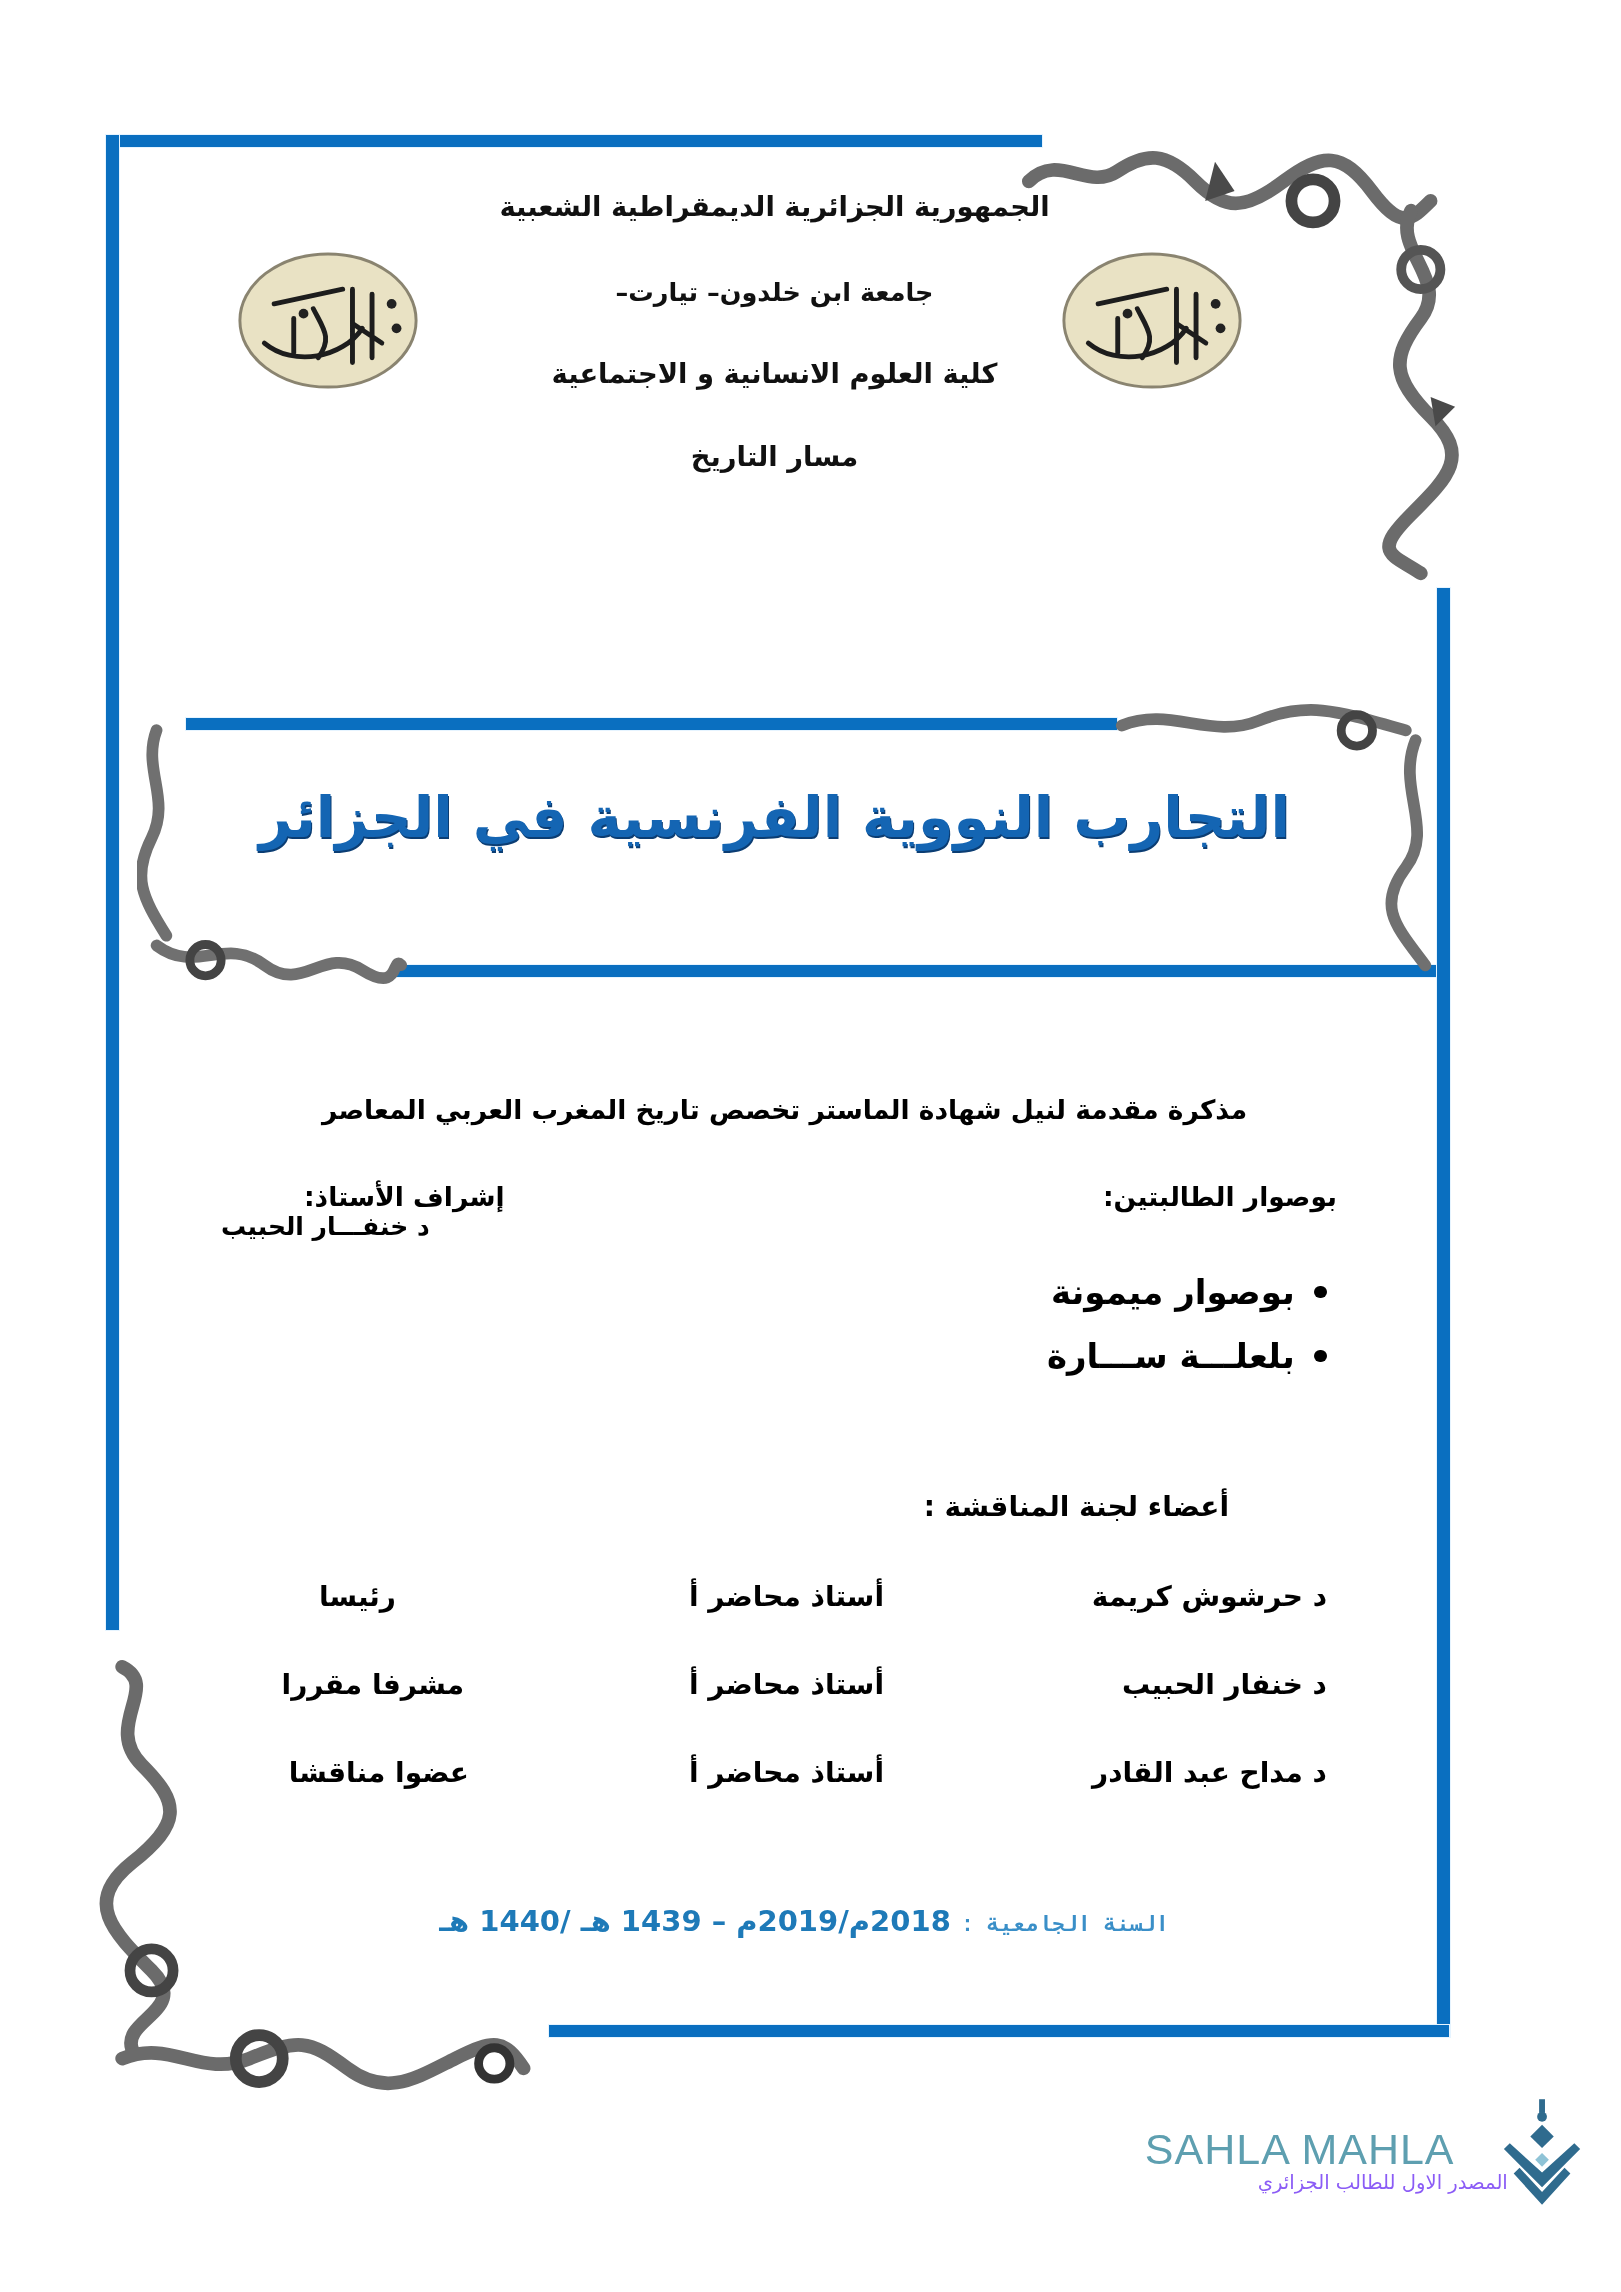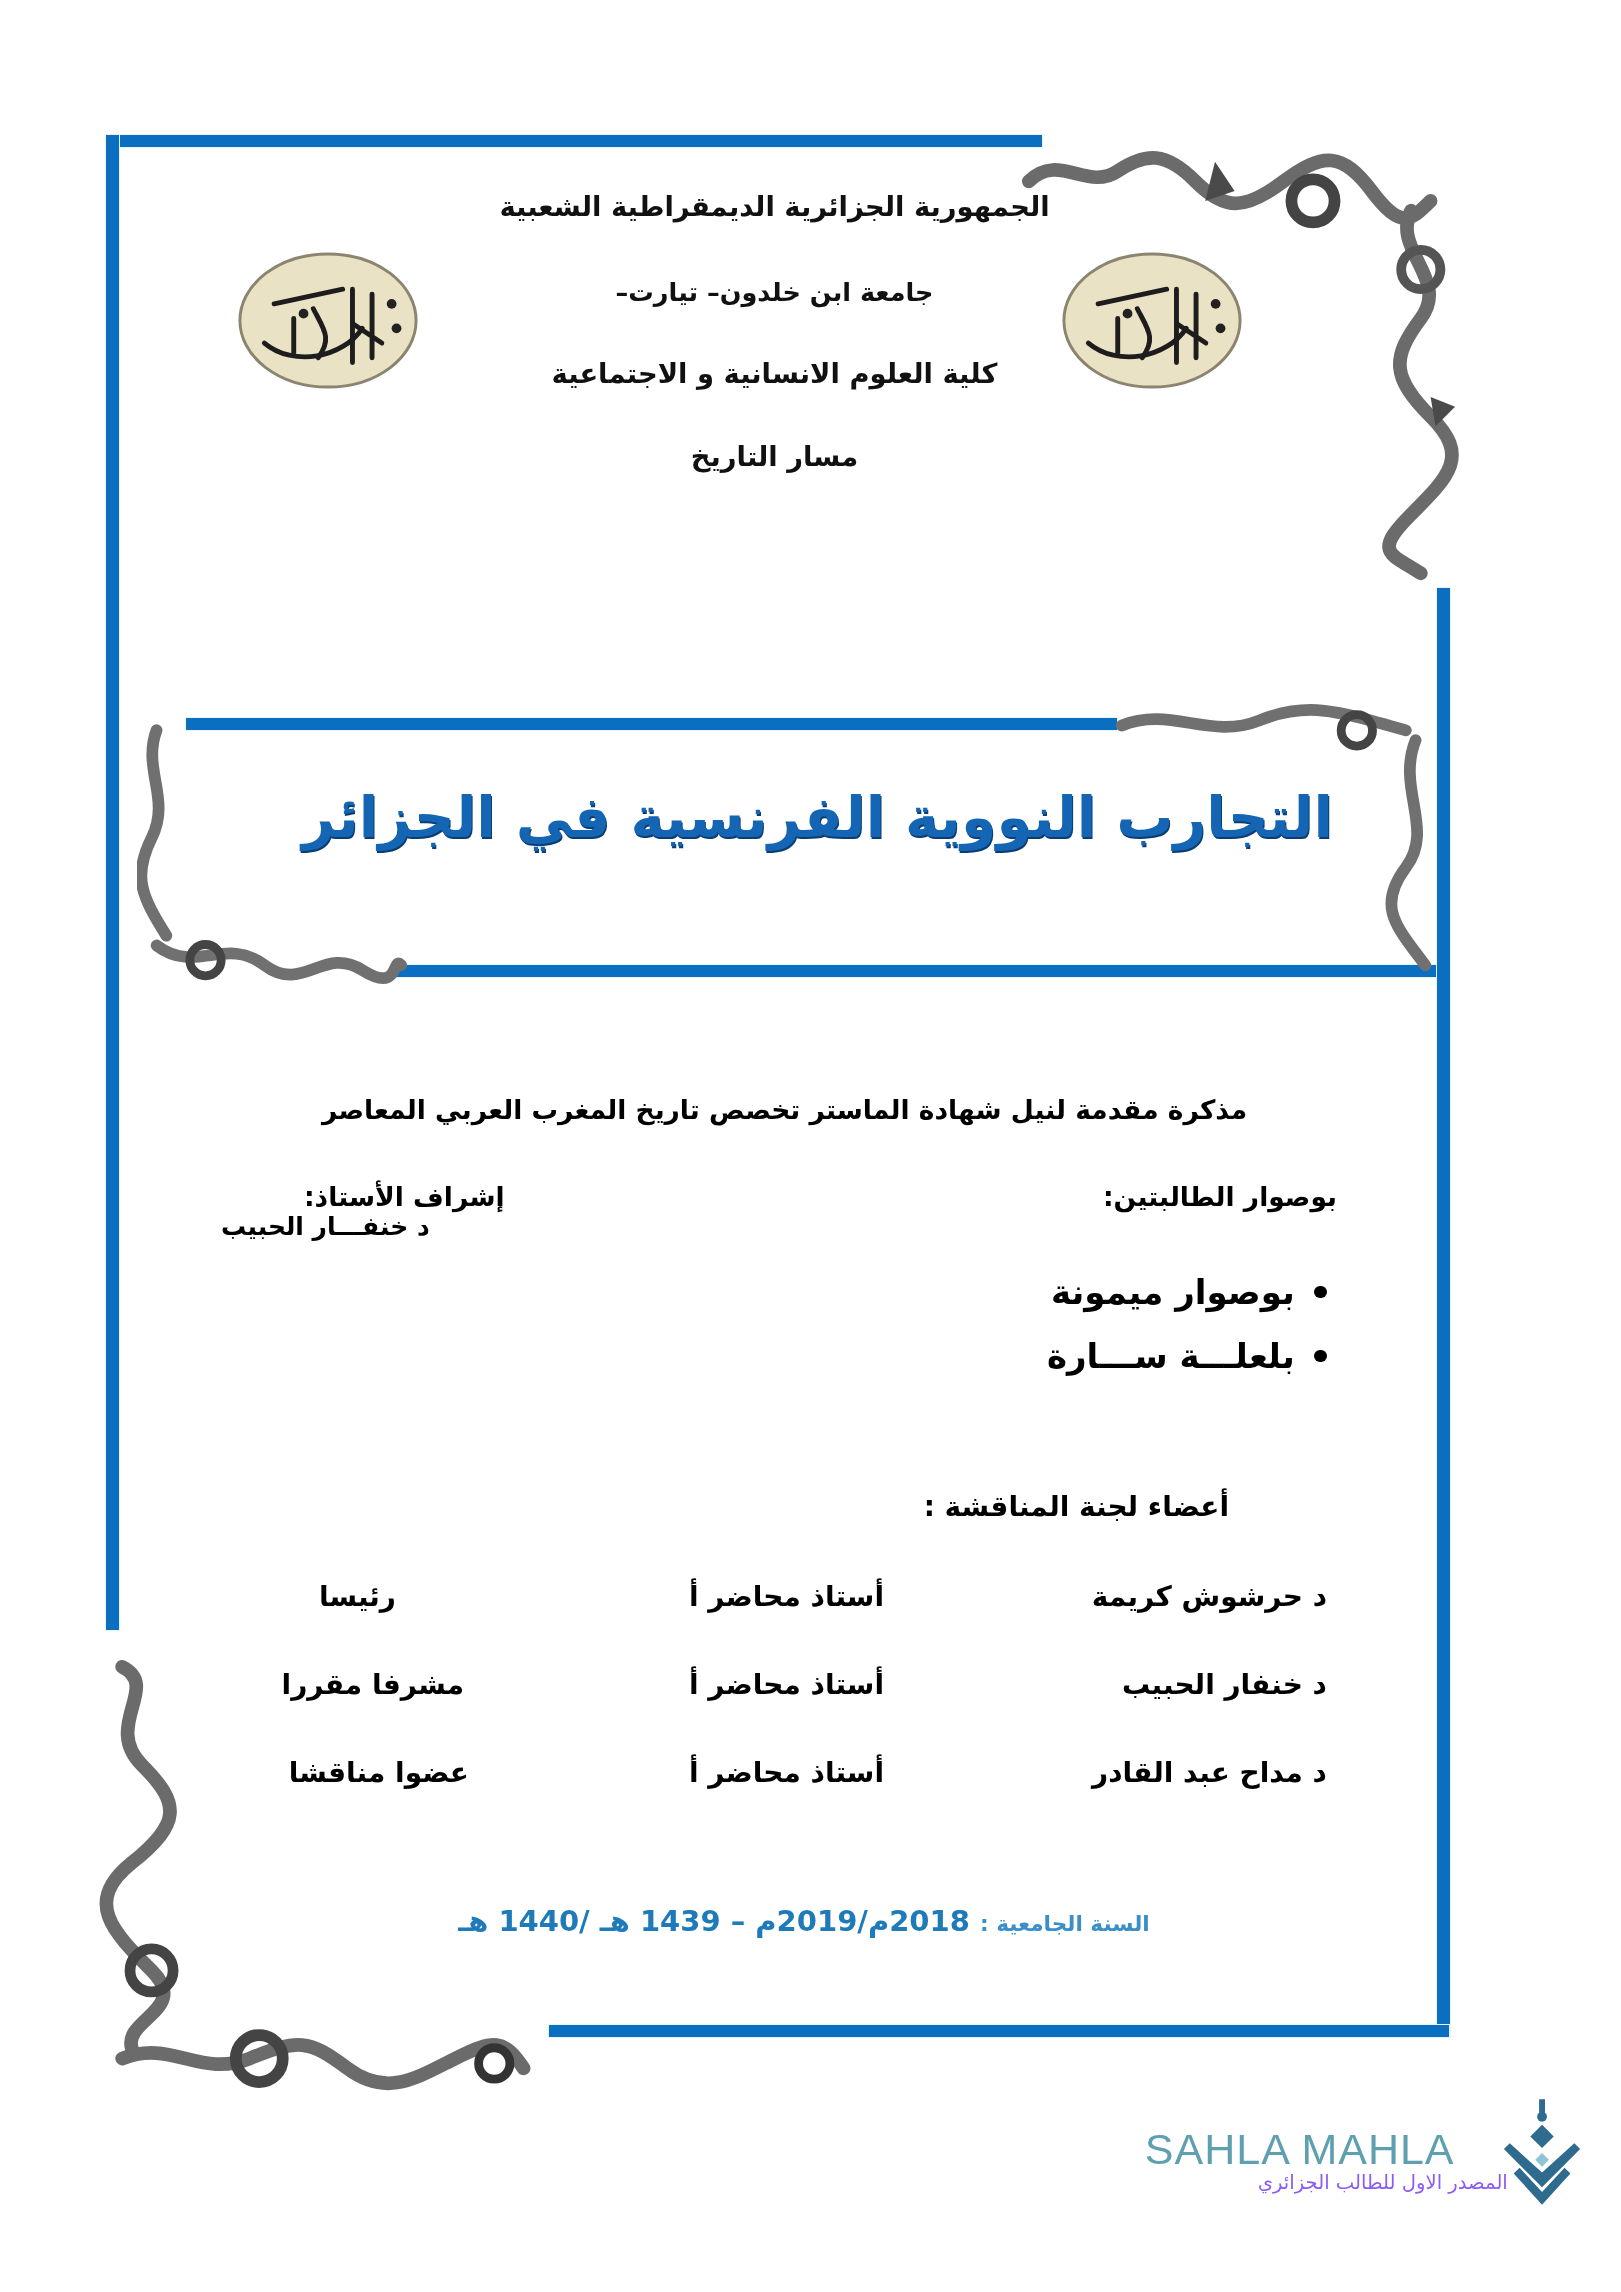--- a/index.html
+++ b/index.html
@@ -17,36 +17,36 @@
 
     
     .hdr { position: absolute; left: 461px; width: 627px; text-align: center; font-size: 27.4px; font-weight: bold; color: #111; line-height: 1.2; }
 
     
     .seal { position: absolute; width: 186px; height: 142px; }
 
     
     .title {
       position: absolute; left: 216px; width: 1117px; top: 784px;
-      text-align: right; font-size: 57px; font-weight: bold; color: #1465b3;
+      text-align: center; font-size: 57px; font-weight: bold; color: #1465b3;
       text-shadow: 1px 2px 0 #0b3d73; letter-spacing: 1px;
     }
 
     .sub { position: absolute; font-size: 26.5px; font-weight: bold; }
     .label-u { text-decoration-thickness: 3.9px; text-underline-offset: 9.8px; }
     .bullet-row { position: absolute; right: 294px; display: flex; align-items: center; gap: 19.6px; font-size: 34px; font-weight: bold; direction: rtl; }
     .dot { width: 12.7px; height: 12.7px; border-radius: 50%; background: #000; display: inline-block; }
 
     .cell { position: absolute; font-size: 28px; font-weight: bold; white-space: nowrap; }
 
     .year {
       position: absolute; left: 363px; width: 882px; top: 1904px; text-align: center;
       font-size: 29px; font-weight: bold; color: #1e7ab8; direction: rtl;
     }
-    .year .lbl { font-size: 21.6px; color: #3a8fc8; }
+    .year .lbl { font-size: 21.6px; color: #3a8fc8; font-family: Liberation Mono, monospace; }
 
     
     .wm { position: absolute; left: 1137px; top: 2107px; width: 412px; height: 98px; }
     .wm-title { position: absolute; left: 7.8px; top: 17.6px; font-family: "Liberation Sans", sans-serif; font-size: 43px; color: #5e9fb0; letter-spacing: 1px; }
     .wm-sub { position: absolute; left: 7.8px; top: 64px; font-size: 19.6px; color: #8b5cf6; direction: rtl; width: 363px; text-align: right; }
   </style>
 </head>
 <body>
 
 <div class="bar h" style="left:106px; top:135px; width:936px;"></div>

